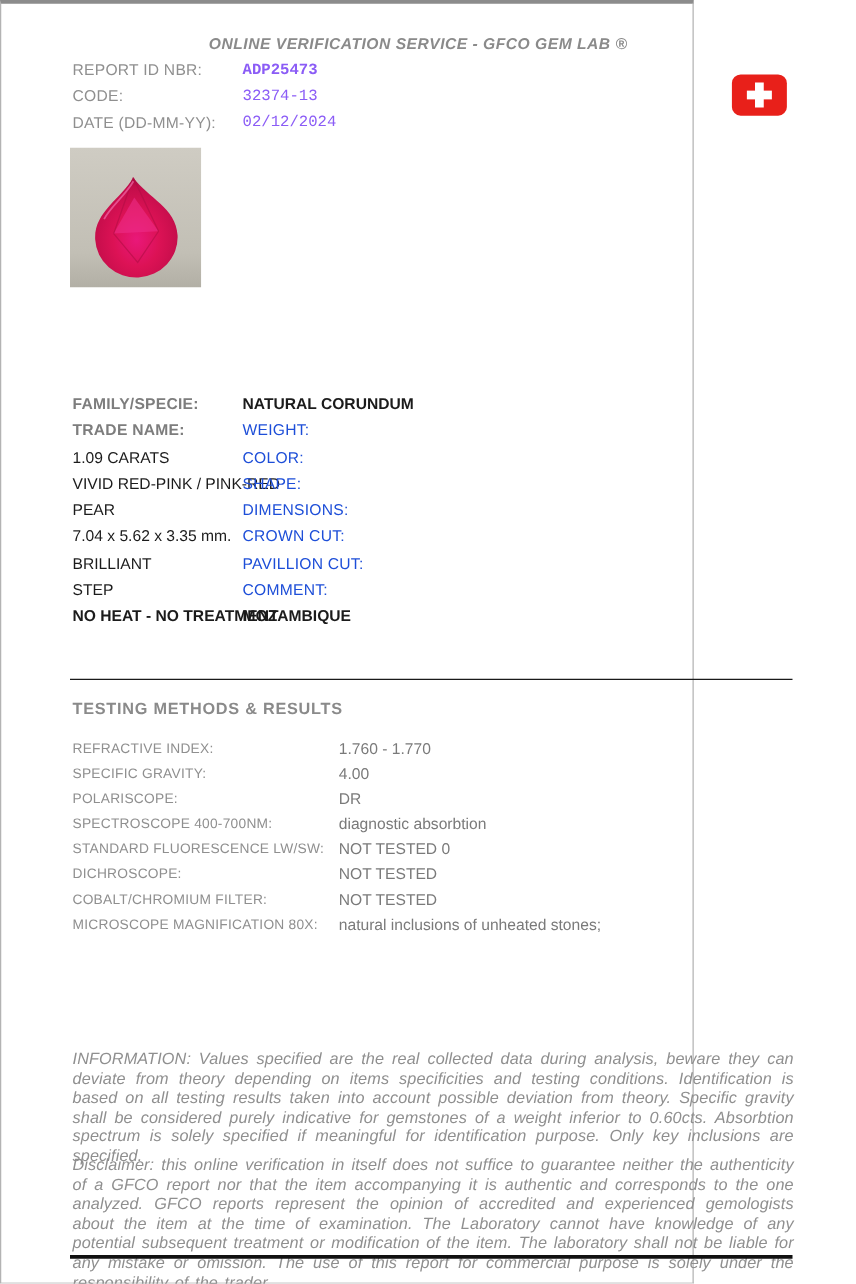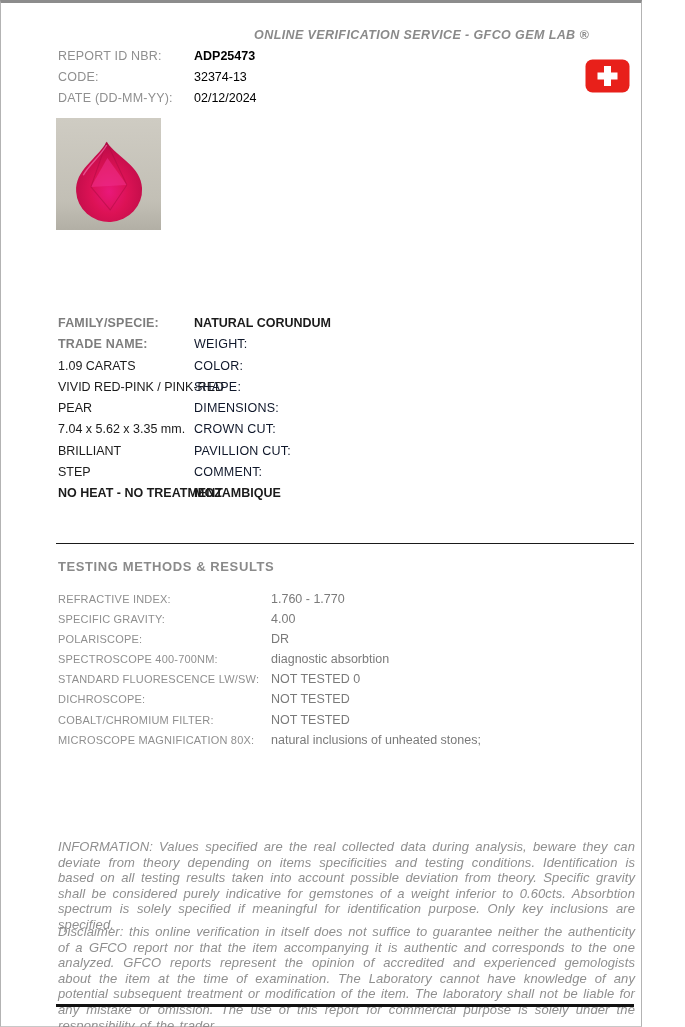--- a/index.html
+++ b/index.html
@@ -6,21 +6,21 @@
   html, body { background: #ffffff; }
   body {
     font-family: "Liberation Sans", "DejaVu Sans", sans-serif;
     width: 685px;
     height: 1027px;
     position: relative;
   }
   .page {
     position: absolute;
     top: 0; left: 0;
-    width: 642px;
+    width: 555px;
     height: 1027px;
     background: #ffffff;
     border-top: 3px solid #8c8c8c;
     border-left: 1px solid #b3b3b3;
     border-right: 1px solid #b3b3b3;
     border-bottom: 1px solid #c8c8c8;
   }
   .service-title {
     position: absolute;
     top: 25px;
@@ -36,21 +36,21 @@
   .header-fields {
     position: absolute;
     top: 43px;
     left: 57px;
     display: grid;
     grid-template-columns: 136px auto;
     line-height: 20.8px;
     font-size: 12.5px;
   }
   .flabel { color: #8f8f8f; letter-spacing: 0.2px; }
-  .fvalue { color: #000000; }
+  .fvalue { color: #8b5cf6; font-family: Liberation Mono, monospace; }
   .fvalue.bold { font-weight: bold; }
   
   .flag {
     position: absolute;
     top: 56px;
     left: 584px;
     width: 45px;
     height: 34px;
   }
   
@@ -65,21 +65,21 @@
   .specs {
     position: absolute;
     top: 264px;
     left: 57px;
     display: grid;
     grid-template-columns: 136px auto;
     line-height: 21.3px;
     font-size: 12.5px;
     margin-top: 46px;
   }
-  .slabel { color: #0f172a; letter-spacing: 0.2px; white-space: nowrap; }
+  .slabel { color: #1d4ed8; letter-spacing: 0.2px; white-space: nowrap; }
   .slabel.bold { color: #7d7d7d; font-weight: bold; }
   .svalue { color: #1b1b1b; white-space: nowrap; }
   .svalue.bold { font-weight: bold; }
   .svalue.red { font-weight: bold; color: #e8161b; }
   
   .separator {
     position: absolute;
     top: 540px;
     left: 55px;
     width: 578px;

